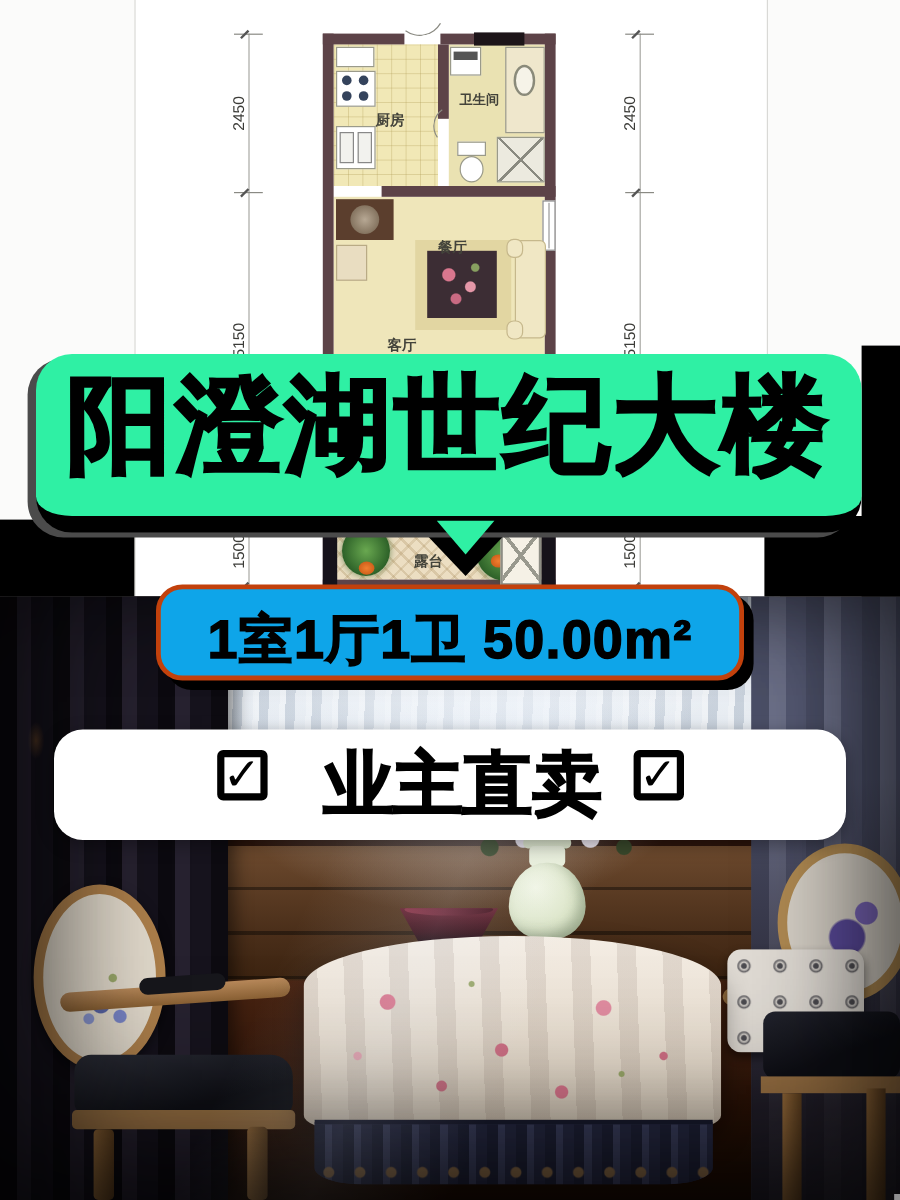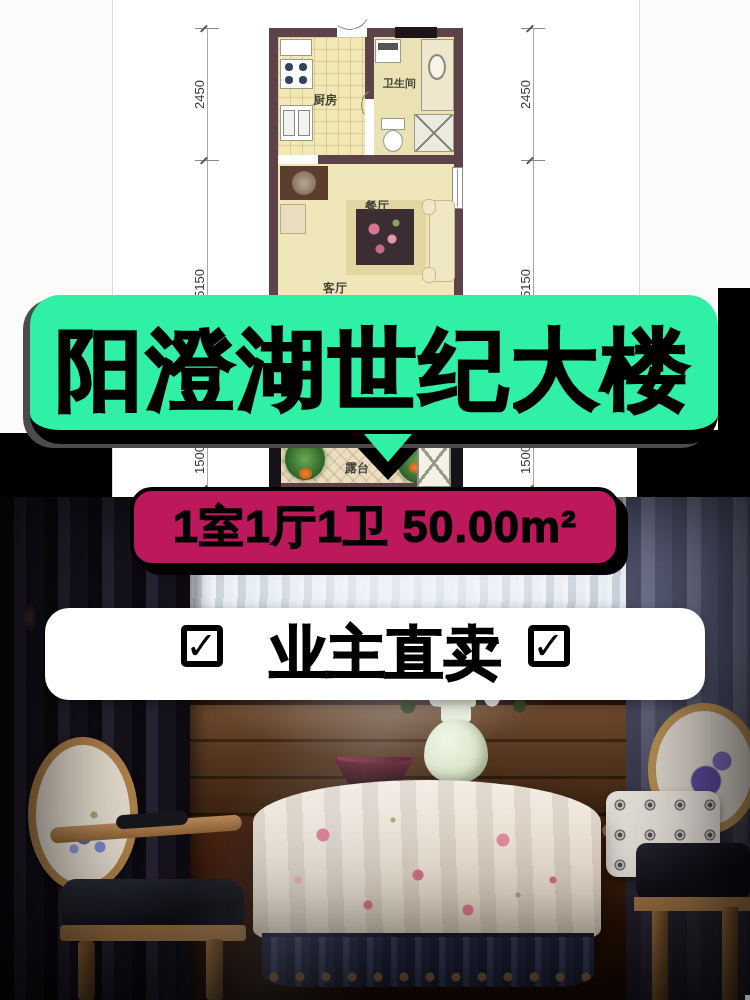--- a/index.html
+++ b/index.html
@@ -218,31 +218,31 @@
   .wm-en{font-size:46px;font-weight:800;letter-spacing:0;}
 
   
   .shadow-rect{position:absolute;background:#000;z-index:20;}
   .sh-left{left:0;top:433px;width:112px;height:64px;}
   .sh-right-a{left:718px;top:288px;width:32px;height:209px;}
   .sh-right-b{left:637px;top:430px;width:113px;height:67px;}
 
   .banner1{position:absolute;left:30px;top:295px;width:688px;height:149px;z-index:30;
     background:#2ff0a4;border-radius:30px;border-bottom:14px solid #000;
-    box-shadow:-7px 4px 0 #4b4b4b;display:flex;align-items:flex-end;justify-content:center;}
+    box-shadow:-7px 4px 0 #4b4b4b;display:flex;align-items:flex-start;justify-content:center;}
   .banner1 span{font-size:88px;font-weight:900;color:#000;letter-spacing:3px;
     -webkit-text-stroke:2.5px #000;white-space:nowrap;}
   .tail-black{position:absolute;left:352px;top:442px;width:0;height:0;z-index:29;
     border-left:36px solid transparent;border-right:36px solid transparent;border-top:38px solid #000;}
   .tail-green{position:absolute;left:364px;top:434px;width:0;height:0;z-index:31;
     border-left:24px solid transparent;border-right:24px solid transparent;border-top:28px solid #2ff0a4;}
 
   .banner2{position:absolute;left:130px;top:487px;width:490px;height:80px;z-index:32;
-    background:#be185d;border:4px solid #000000;border-radius:22px;box-shadow:8px 8px 0 #000;
-    display:flex;align-items:center;justify-content:center;}
+    background:#0ea5e9;border:4px solid #c2410c;border-radius:22px;box-shadow:8px 8px 0 #000;
+    display:flex;align-items:flex-end;justify-content:center;}
   .banner2 span{font-size:45px;font-weight:900;color:#000;-webkit-text-stroke:1.2px #000;
     letter-spacing:1px;white-space:nowrap;}
 
   .banner3{position:absolute;left:45px;top:608px;width:660px;height:92px;z-index:32;
     background:#fff;border-radius:24px;display:flex;align-items:center;justify-content:center;gap:26px;
     box-shadow:0 4px 14px rgba(0,0,0,.35);}
   .feat{display:flex;align-items:center;gap:3px;}
   .cb{display:inline-flex;align-items:center;justify-content:center;width:42px;height:42px;
     border:6px solid #000;border-radius:5px;font-size:38px;font-weight:900;color:#000;
     transform:translateY(-8px);line-height:1;}

